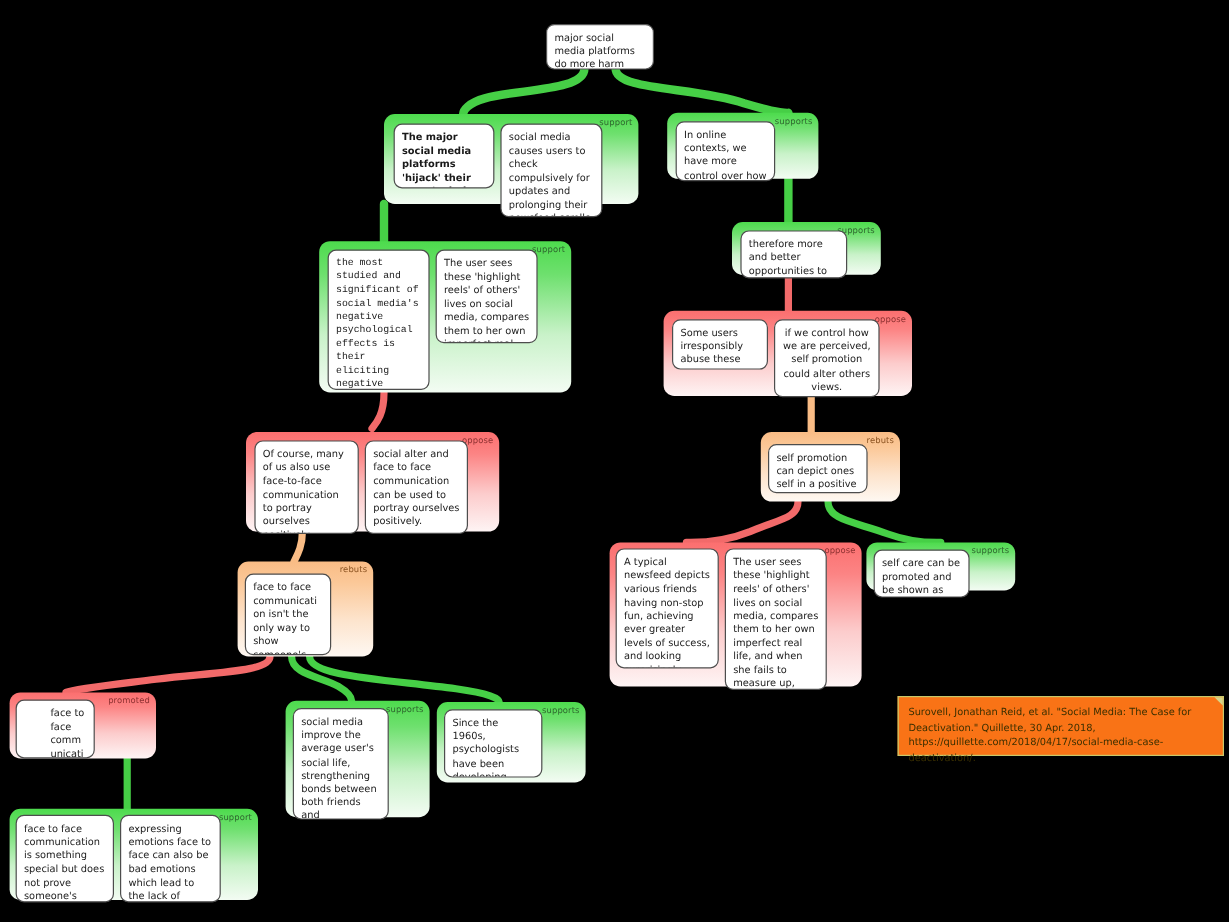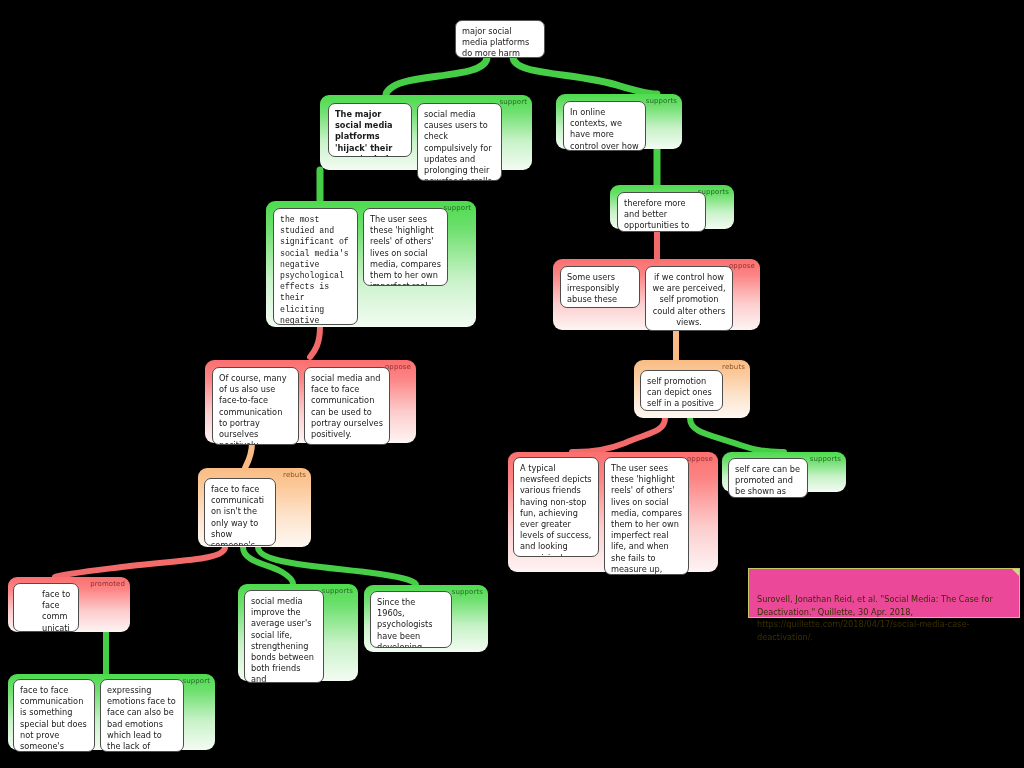--- a/index.html
+++ b/index.html
@@ -63,28 +63,29 @@
     overflow: hidden;
     word-wrap: break-word;
   }
   .claim.root {
     border-color: #555555;
   }
 
   
   .note {
     position: absolute;
-    background: #ec4899;
+    background: #f97316;
     border: 1px solid #c8c86a;
     box-sizing: border-box;
-    padding: 24px 8px;
+    padding: 6px 8px;
     font-size: 8.2px;
     line-height: 12.5px;
     color: #3a2f00;
     z-index: 6;
+    margin-top: 12px;
   }
   .note .dogear {
     position: absolute;
     right: 0;
     top: 0;
     width: 0; height: 0;
     border-left: 7px solid transparent;
     border-top: 7px solid #d6d68a;
   }
 </style>
@@ -150,21 +151,21 @@
 
   <div class="group oppose" style="left:553px; top:259px; width:207px; height:71px;">
     <span class="badge">oppose</span>
     <div class="claim" style="left:7px; top:7px; width:80px; height:42px;">Some users irresponsibly abuse these opportunities.</div>
     <div class="claim" style="left:92px; top:7px; width:88px; height:65px;text-align:center;">if we control how we are perceived, self promotion could alter others views.</div>
   </div>
 
   <div class="group oppose" style="left:205px; top:360px; width:211px; height:83px;">
     <span class="badge">oppose</span>
     <div class="claim" style="left:7px; top:7px; width:87px; height:78px;">Of course, many of us also use face-to-face communication to portray ourselves positively.</div>
-    <div class="claim" style="left:99px; top:7px; width:86px; height:78px;">social media and face to face communication can be used to portray ourselves positively.</div>
+    <div class="claim" style="left:99px; top:7px; width:86px; height:78px;">social alter and face to face communication can be used to portray ourselves positively.</div>
   </div>
 
   <div class="group rebuts" style="left:634px; top:360px; width:116px; height:58px;">
     <span class="badge">rebuts</span>
     <div class="claim" style="left:6px; top:10px; width:83px; height:41px;">self promotion can depict ones self in a positive manner.</div>
   </div>
 
   <div class="group rebuts" style="left:198px; top:468px; width:113px; height:79px;">
     <span class="badge">rebuts</span>
     <div class="claim" style="left:6px; top:10px; width:72px; height:68px;">face to face communication isn't the only way to show someone's positivity.</div>

